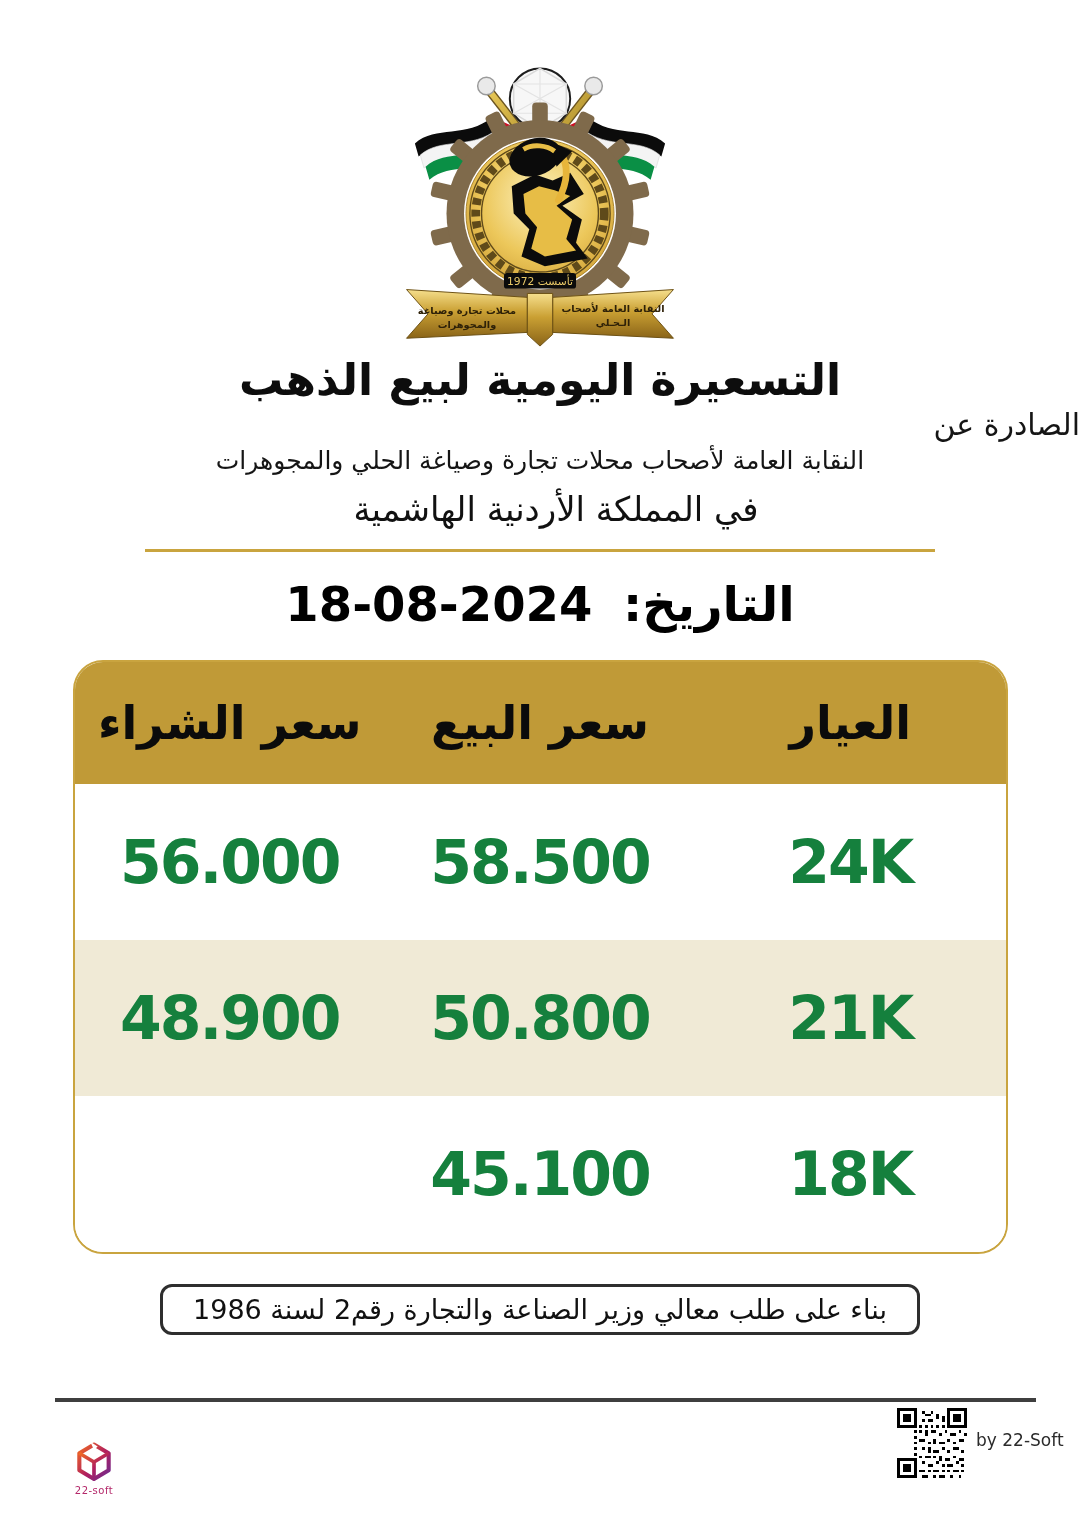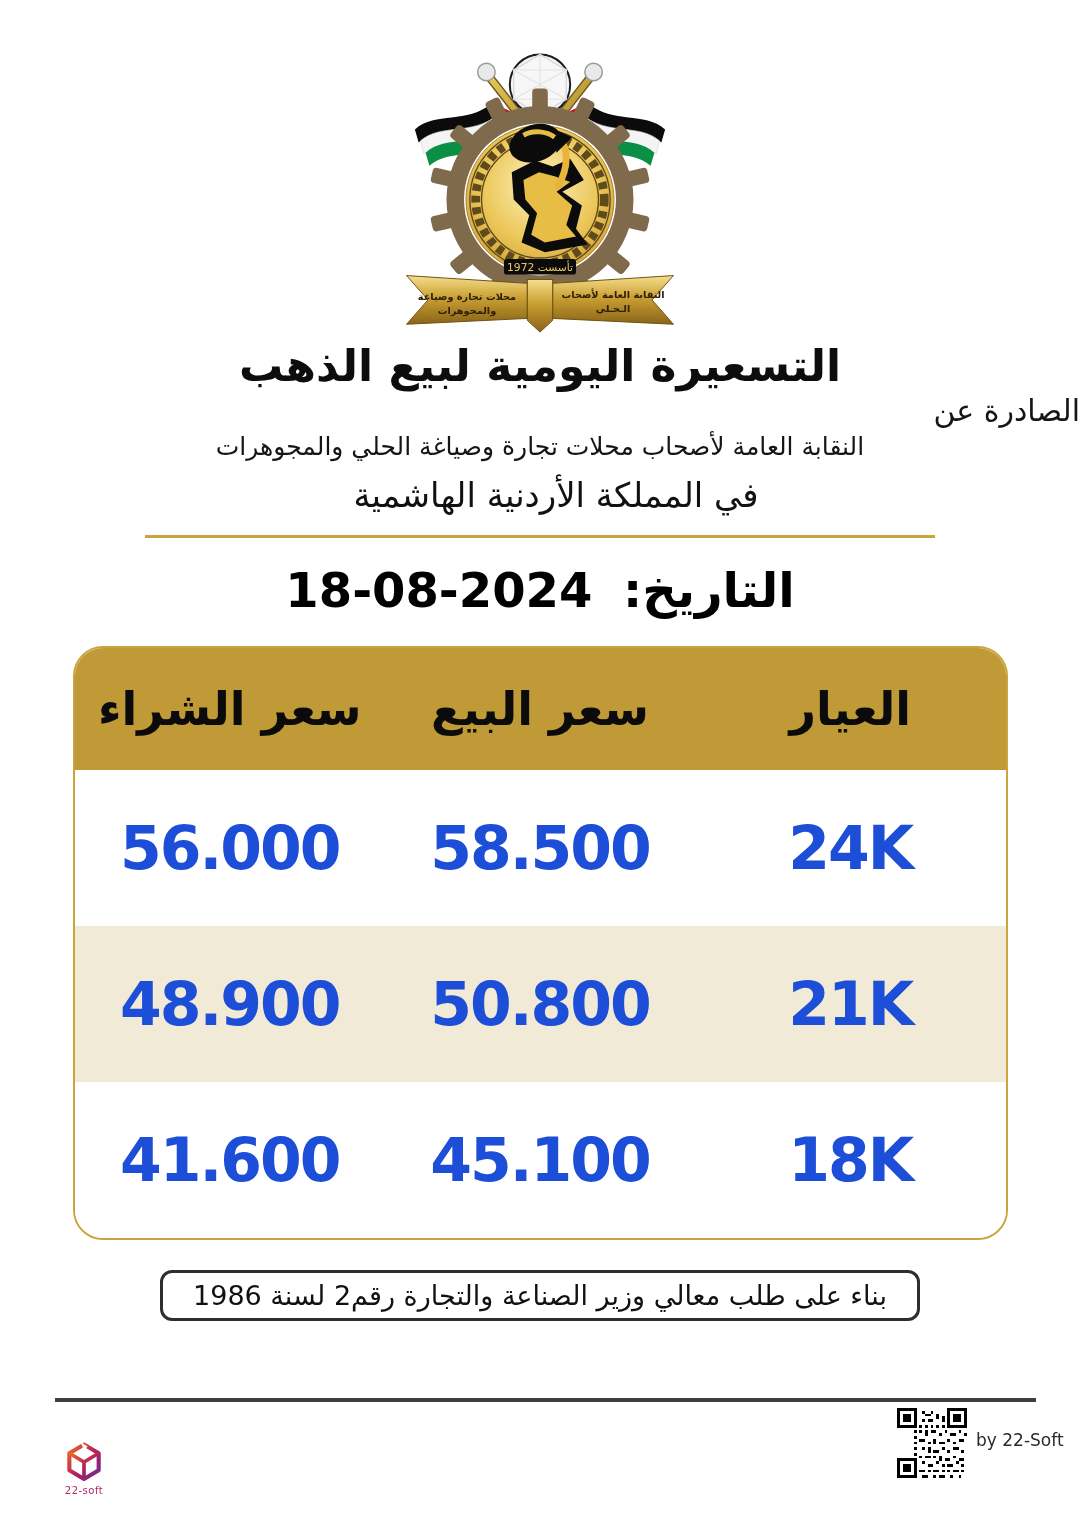--- a/index.html
+++ b/index.html
@@ -7,21 +7,21 @@
     position:relative;
     width:1080px; height:1527px;
     margin:0 auto;
     background:#ffffff;
     font-family:"DejaVu Sans", sans-serif;
     color:#111;
     overflow:hidden;
   }
 
   
-  .logo-wrap { padding-top:34px; display:flex; justify-content:center; }
+  .logo-wrap { padding-top:48px; display:flex; justify-content:center; }
 
   
   .title {
     text-align:center; direction:rtl;
     font-size:44px; font-weight:700; color:#0d0d0d;
     margin-top:6px; line-height:1.2;
   }
   .issued {
     text-align:right; direction:rtl;
     font-size:30px; color:#151515;
@@ -66,41 +66,41 @@
     font-size:46px; font-weight:700; color:#0b0b0b;
   }
   .pt-row {
     display:grid; grid-template-columns:1fr 1fr 1fr;
     height:156px; align-items:center;
     background:#ffffff;
   }
   .pt-row.alt { background:#f0ead6; }
   .pt-row .cell {
     text-align:center;
-    font-size:60px; font-weight:800; color:#1d4ed8;
+    font-size:60px; font-weight:800; color:#15803d;
     letter-spacing:-2px;
     direction:ltr;
   }
 
   
   .note-wrap { display:flex; justify-content:center; margin-top:30px; }
   .note-box {
     direction:rtl;
     border:3px solid #2e2e2e;
     border-radius:12px;
     padding:7px 30px;
     font-size:27px; color:#111;
   }
 
   
   .footer-divider {
     position:absolute; left:55px; right:44px; top:1398px;
     height:4px; background:#3f3f3f;
   }
-  .brand { position:absolute; left:54px; top:1440px; width:60px; text-align:center; }
+  .brand { position:absolute; left:64px; top:1440px; width:60px; text-align:center; }
   .brand svg { display:block; margin:0 auto; }
   .brand-label { font-size:10px; color:#b4286a; margin-top:1px; letter-spacing:0.5px; }
   .qr { position:absolute; left:897px; top:1408px; }
   .credit { position:absolute; left:976px; top:1430px; font-size:17px; color:#2b2b2b; }
 </style>
 </head>
 <body>
 
 <div class="page">
 
@@ -226,21 +226,20 @@
       <div class="cell">56.000</div>
     </div>
     <div class="pt-row alt">
       <div class="cell">21K</div>
       <div class="cell">50.800</div>
       <div class="cell">48.900</div>
     </div>
     <div class="pt-row">
       <div class="cell">18K</div>
       <div class="cell">45.100</div>
-      <div class="cell">41.600</div>
     </div>
   </div>
 
   <div class="note-wrap">
     <div class="note-box">بناء على طلب معالي وزير الصناعة والتجارة رقم2 لسنة 1986</div>
   </div>
 
   <div class="footer-divider"></div>
 
   <div class="brand">

